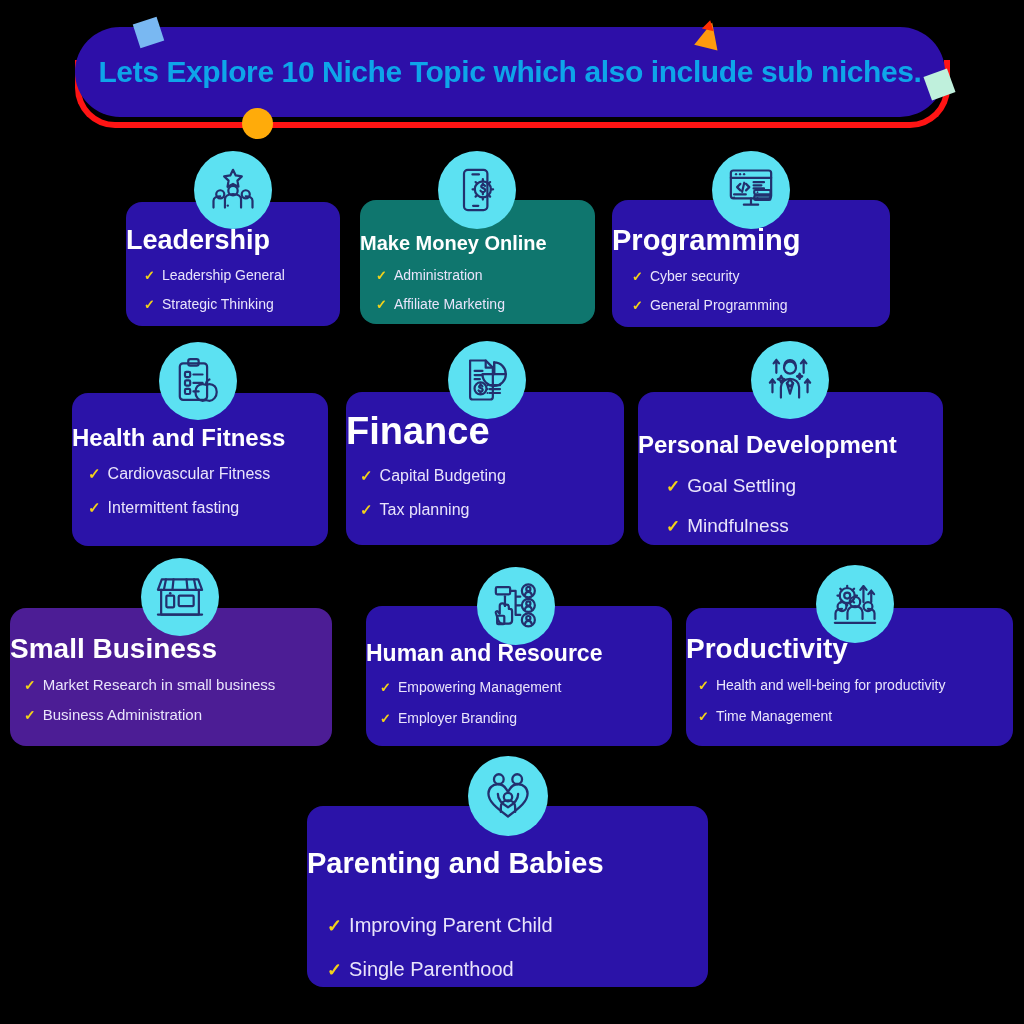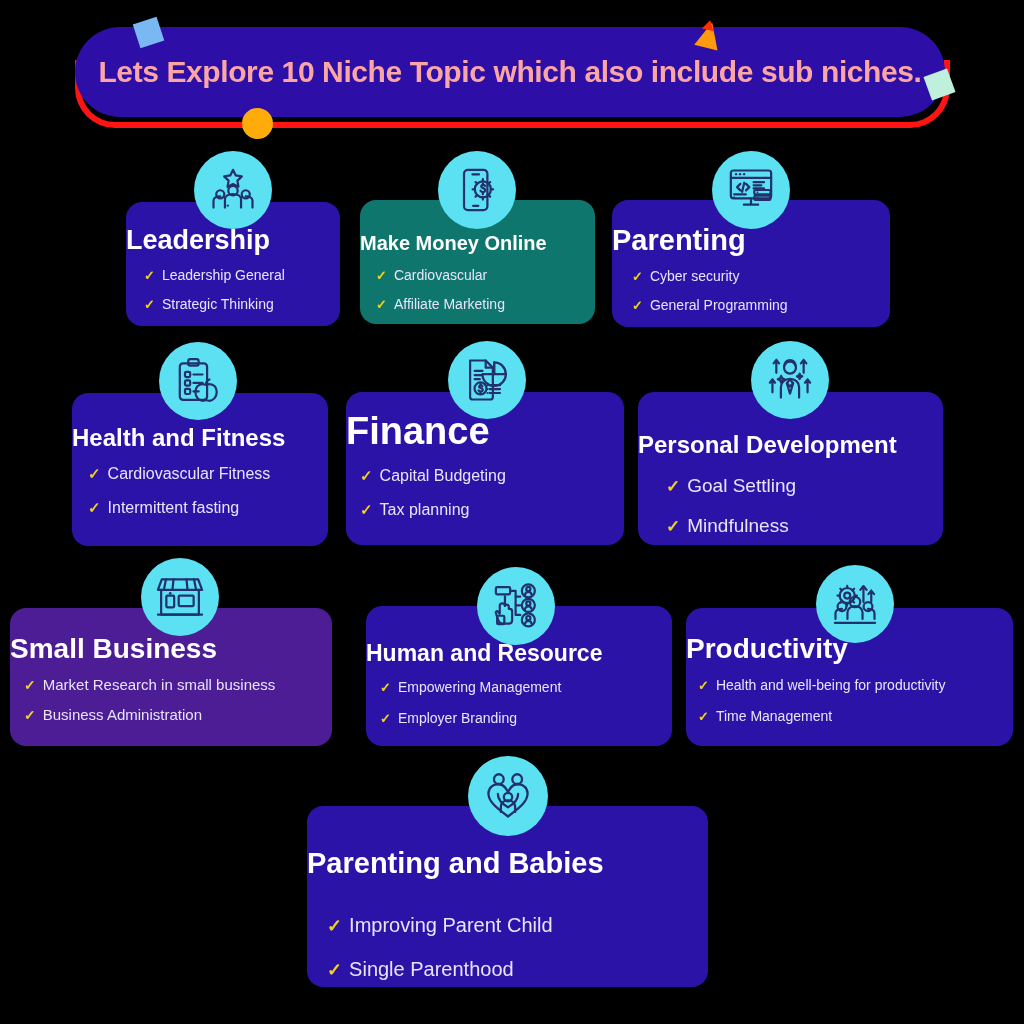--- a/index.html
+++ b/index.html
@@ -15,21 +15,21 @@
     position:absolute; left:75px; top:60px; width:875px; height:68px;
     border:6px solid #FF1414; border-top:none;
     border-radius:0 0 40px 40px; background:transparent;
   }
   .hdr-bar{
     position:absolute; left:75px; top:27px; width:870px; height:90px;
     background:#2D0FA8; border-radius:45px;
     display:flex; align-items:center; justify-content:center;
   }
   .hdr-title{
-    color:#fca5a5; font-size:30px; font-weight:700; letter-spacing:-0.4px;
+    color:#0ea5e9; font-size:30px; font-weight:700; letter-spacing:-0.4px;
     white-space:nowrap; text-align:center;
   }
   .deco{ position:absolute; }
   .deco-sq-blue{ left:136px; top:20px; width:25px; height:25px; background:#79B8F2; transform:rotate(-18deg); }
   .deco-sq-green{ left:927px; top:72px; width:25px; height:25px; background:#BFF0DC; transform:rotate(-20deg); }
   .deco-tri{ left:697px; top:22px; width:0; height:0;
              border-left:12px solid transparent; border-right:12px solid transparent;
              border-bottom:26px solid #FF9A0E; transform:rotate(14deg); }
   .deco-tri-tip{ left:703px; top:20px; width:0; height:0;
              border-left:6px solid transparent; border-right:6px solid transparent;
@@ -102,21 +102,21 @@
   <path d="M35 33.5v-5.2c0-2.1-2.3-3.4-5.2-3.4"></path>
   <circle class="ico-f" cx="16" cy="32" r="0.9"></circle>
  </g>
 </svg>
     </div>
     <div class="card" style="left: 360px; top: 200px; width: 235px; height: 124px; background: #0f766e;">
       <div class="card-title" style="font-size: 20px; margin-top: 33px;">Make Money Online</div>
       <div class="bullets" style="margin-top: 13px; padding-left: 16px;">
         <div class="bullet" style="font-size: 14px; margin-top: 0px;">
           <span class="tick" style="font-size: 13px; margin-right: 7px; color: rgb(242, 210, 26);">✓</span>
-          <span>Cardiovascular</span>
+          <span>Administration</span>
         </div>
         <div class="bullet" style="font-size: 14px; margin-top: 13px;">
           <span class="tick" style="font-size: 13px; margin-right: 7px; color: rgb(242, 210, 26);">✓</span>
           <span>Affiliate Marketing</span>
         </div>
       </div>
     </div>
     <div class="badge" style="left: 438px; top: 151px; width: 78px; height: 78px; background: rgb(92, 225, 242);">
 <svg viewBox="0 0 40 40" width="52" height="52">
  <g class="ico">
@@ -125,21 +125,21 @@
           <path d="M17 32.2h4"></path>
   <circle cx="24.5" cy="19.5" r="6.2"></circle>
   <path d="M24.5 11.6v1.8M24.5 25.6v1.8M32.4 19.5h-1.8M18.4 19.5h-1.8
            M30.1 13.9l-1.3 1.3M20.2 23.8l-1.3 1.3M30.1 25.1l-1.3-1.3M20.2 15.2l-1.3-1.3"></path>
   <path d="M26.2 16.8c-.5-.7-1.6-1-2.4-.5-.8.5-.7 1.6.3 2 .9.4 2 .5 2.2 1.6.2 1-.8 1.8-1.9 1.7-.8-.1-1.4-.5-1.7-1"></path>
   <path d="M24.5 15v1M24.5 22.3v1"></path>
  </g>
 </svg>
     </div>
     <div class="card" style="left: 612px; top: 200px; width: 278px; height: 127px; background: rgb(43, 19, 168);">
-      <div class="card-title" style="font-size: 29px; margin-top: 25px;">Parenting</div>
+      <div class="card-title" style="font-size: 29px; margin-top: 25px;">Programming</div>
       <div class="bullets" style="margin-top: 13px; padding-left: 20px;">
         <div class="bullet" style="font-size: 14px; margin-top: 0px;">
           <span class="tick" style="font-size: 13px; margin-right: 7px; color: rgb(242, 210, 26);">✓</span>
           <span>Cyber security</span>
         </div>
         <div class="bullet" style="font-size: 14px; margin-top: 13px;">
           <span class="tick" style="font-size: 13px; margin-right: 7px; color: rgb(242, 210, 26);">✓</span>
           <span>General Programming</span>
         </div>
       </div>

